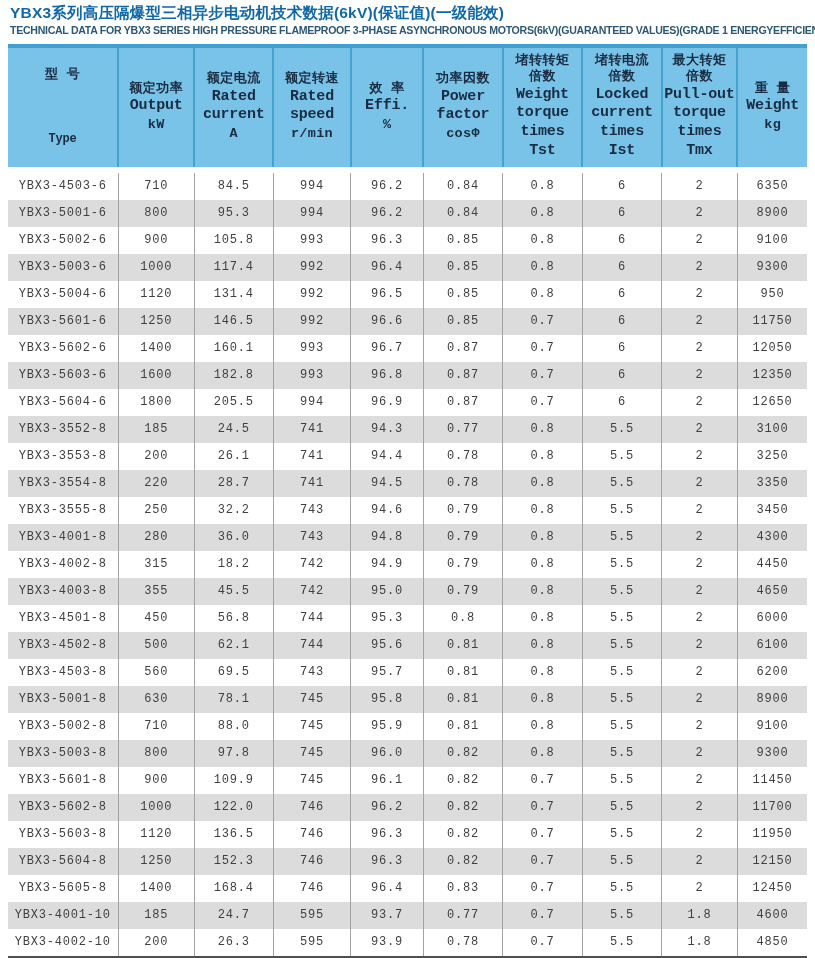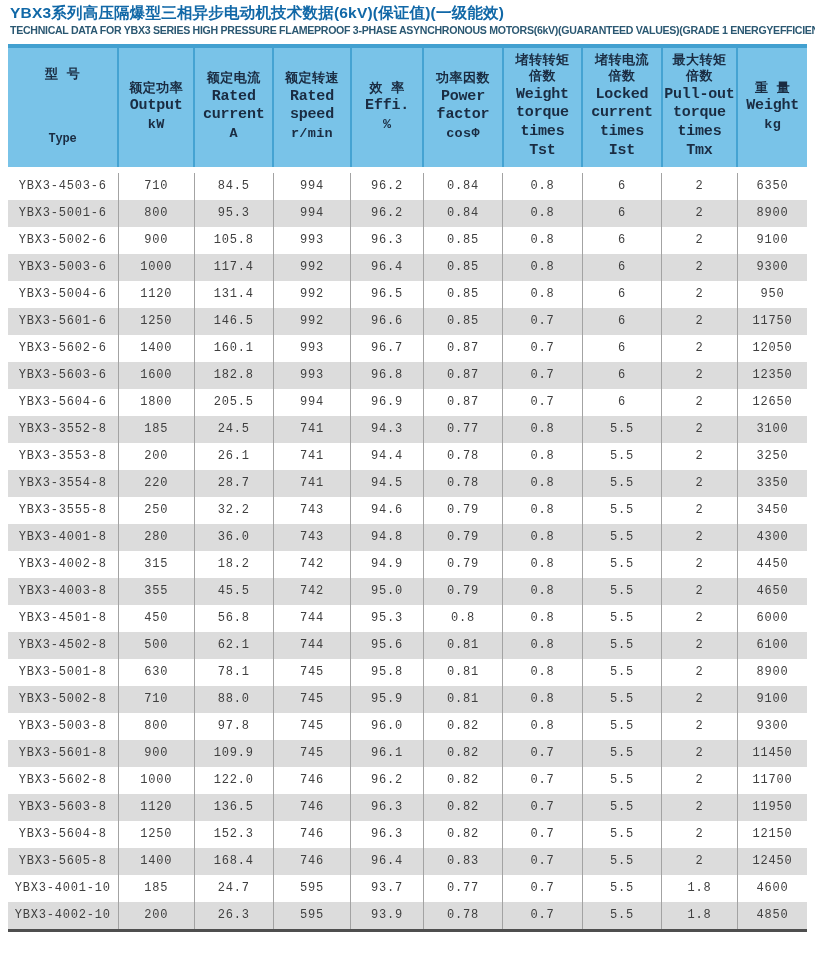--- a/index.html
+++ b/index.html
@@ -354,20 +354,32 @@
           <td>62.1</td>
           <td>744</td>
           <td>95.6</td>
           <td>0.81</td>
           <td>0.8</td>
           <td>5.5</td>
           <td>2</td>
           <td>6100</td>
         </tr>
         <tr>
+          <td>YBX3-4503-8</td>
+          <td>560</td>
+          <td>69.5</td>
+          <td>743</td>
+          <td>95.7</td>
+          <td>0.81</td>
+          <td>0.8</td>
+          <td>5.5</td>
+          <td>2</td>
+          <td>6200</td>
+        </tr>
+        <tr>
           <td>YBX3-5001-8</td>
           <td>630</td>
           <td>78.1</td>
           <td>745</td>
           <td>95.8</td>
           <td>0.81</td>
           <td>0.8</td>
           <td>5.5</td>
           <td>2</td>
           <td>8900</td>

